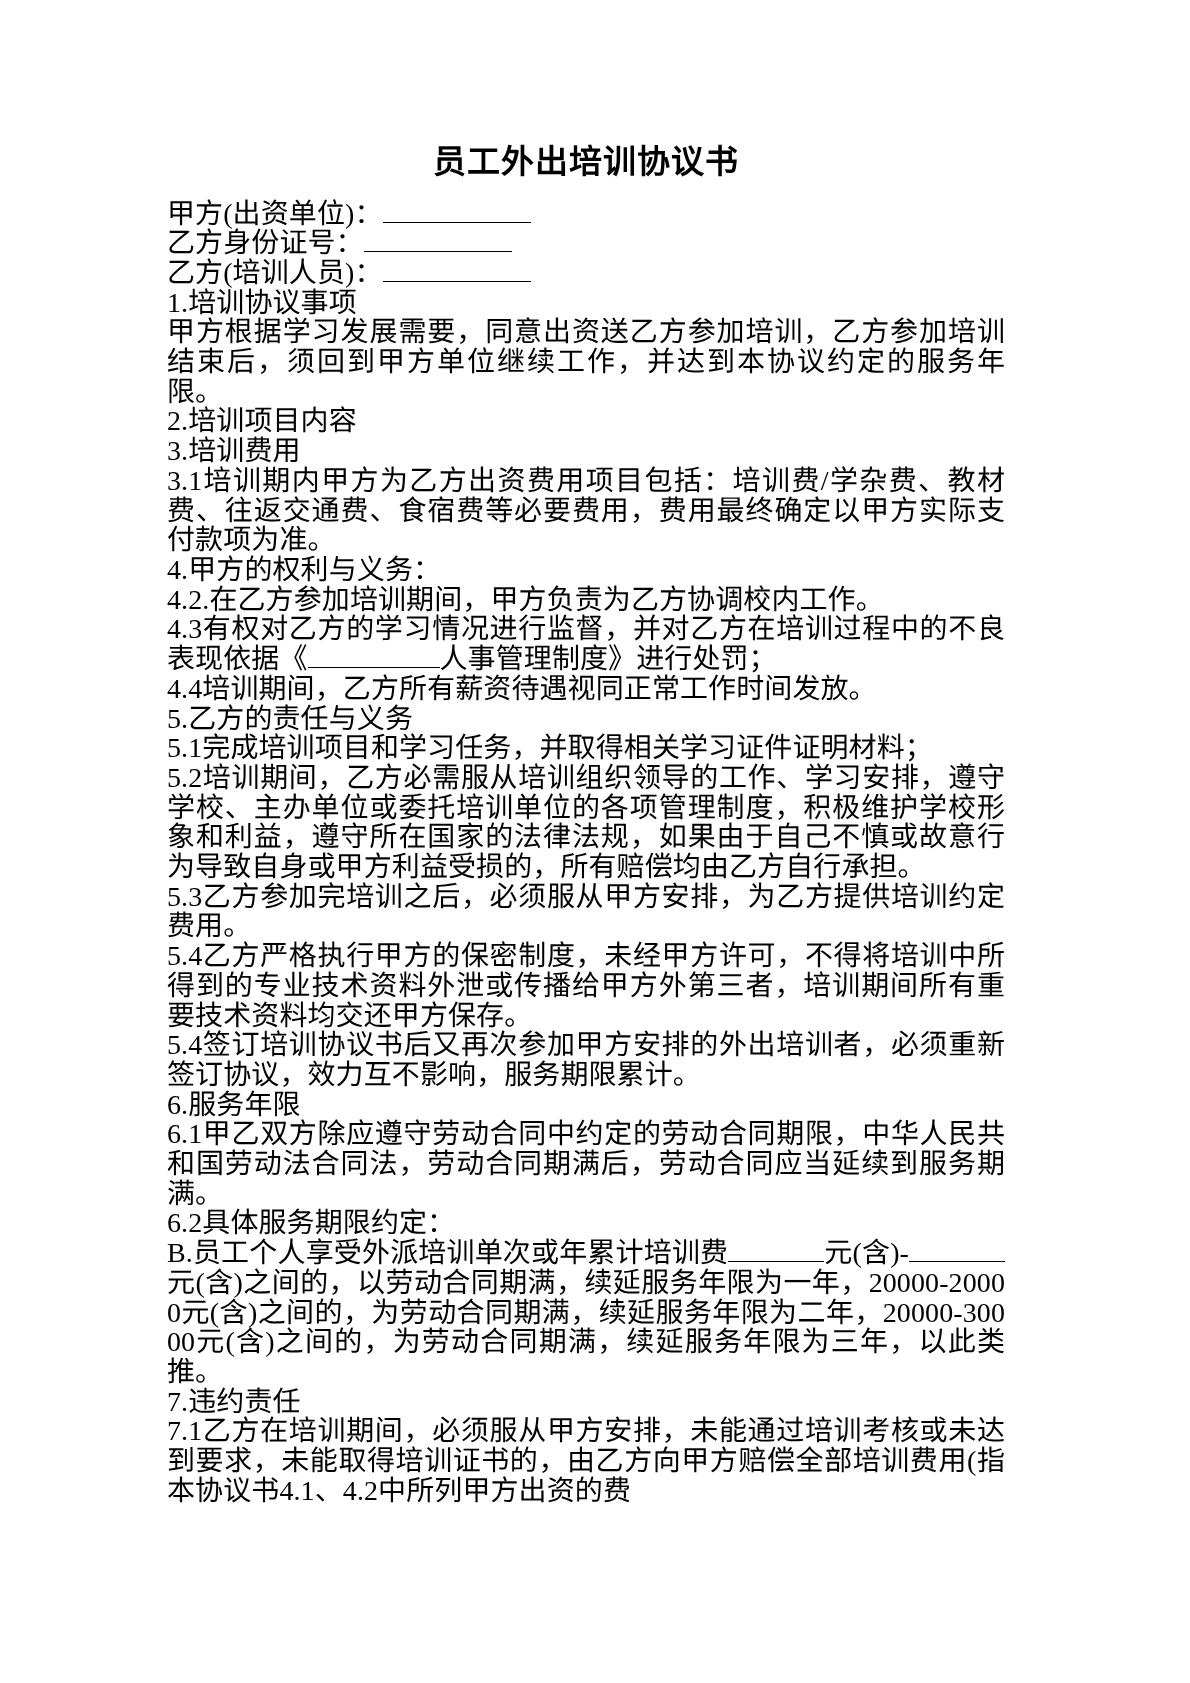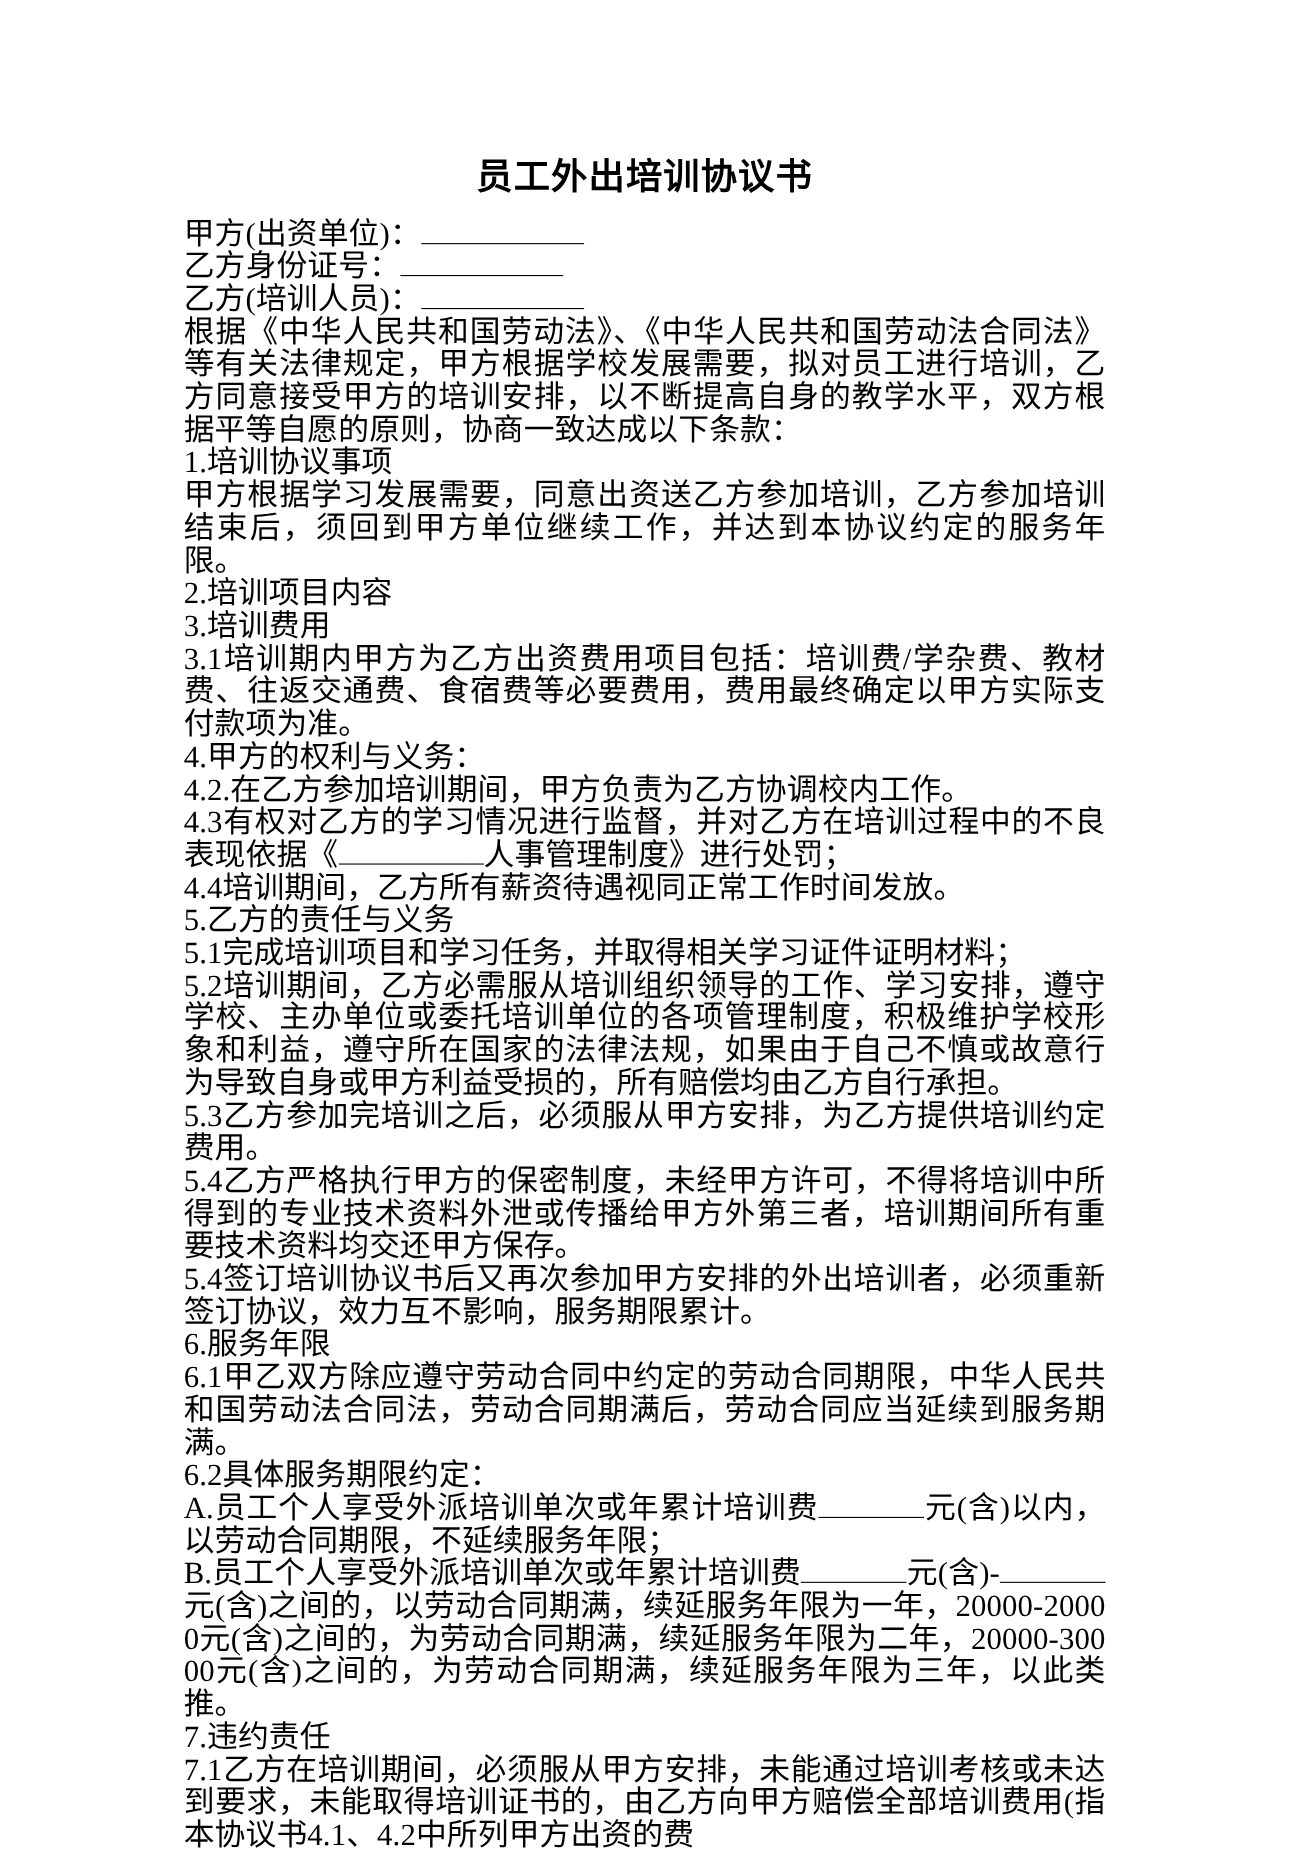--- a/index.html
+++ b/index.html
@@ -75,21 +75,20 @@
   <div class="content">
 
     <h1 class="doc-title">员工外出培训协议书</h1>
 
     <p class="line"><span>甲方(出资单位)：</span><span class="blank blank-head"></span></p>
 
     <p class="line"><span>乙方身份证号：</span><span class="blank blank-head"></span></p>
 
     <p class="line"><span>乙方(培训人员)：</span><span class="blank blank-head"></span></p>
 
-    <p class="line just-full">根据《中华人民共和国劳动法》、《中华人民共和国劳动法合同法》等有关法律规定，甲方根据学校发展需要，拟对员工进行培训，乙方同意接受甲方的培训安排，以不断提高自身的教学水平，双方根据平等自愿的原则，协商一致达成以下条款：</p>
 
     <p class="line">1.培训协议事项</p>
     <p class="line just-full">甲方根据学习发展需要，同意出资送乙方参加培训，乙方参加培训结束后，须回到甲方单位继续工作，并达到本协议约定的服务年限。</p>
 
     <p class="line">2.培训项目内容</p>
 
     <p class="line">3.培训费用</p>
     <p class="line just-full">3.1培训期内甲方为乙方出资费用项目包括：培训费/学杂费、教材费、往返交通费、食宿费等必要费用，费用最终确定以甲方实际支付款项为准。</p>
 
     <p class="line">4.甲方的权利与义务：</p>
@@ -103,21 +102,20 @@
     <p class="line">5.1完成培训项目和学习任务，并取得相关学习证件证明材料；</p>
     <p class="line just-full">5.2培训期间，乙方必需服从培训组织领导的工作、学习安排，遵守学校、主办单位或委托培训单位的各项管理制度，积极维护学校形象和利益，遵守所在国家的法律法规，如果由于自己不慎或故意行为导致自身或甲方利益受损的，所有赔偿均由乙方自行承担。</p>
     <p class="line">5.3乙方参加完培训之后，必须服从甲方安排，为乙方提供培训约定费用。</p>
     <p class="line just-full">5.4乙方严格执行甲方的保密制度，未经甲方许可，不得将培训中所得到的专业技术资料外泄或传播给甲方外第三者，培训期间所有重要技术资料均交还甲方保存。</p>
     <p class="line just-full">5.4签订培训协议书后又再次参加甲方安排的外出培训者，必须重新签订协议，效力互不影响，服务期限累计。</p>
 
     <p class="line">6.服务年限</p>
     <p class="line just-full">6.1甲乙双方除应遵守劳动合同中约定的劳动合同期限，中华人民共和国劳动法合同法，劳动合同期满后，劳动合同应当延续到服务期满。</p>
     <p class="line">6.2具体服务期限约定：</p>
 
-    <p class="line just-full"><span>A.员工个人享受外派培训单次或年累计培训费</span><span class="blank blank-mid"></span><span>元(含)以内，以劳动合同期限，不延续服务年限；</span></p>
 
     <p class="line just-full"><span>B.员工个人享受外派培训单次或年累计培训费</span><span class="blank blank-mid"></span><span>元(含)-</span><span class="blank blank-mid"></span><span>元(含)之间的，以劳动合同期满，续延服务年限为一年，20000-20000元(含)之间的，为劳动合同期满，续延服务年限为二年，20000-30000元(含)之间的，为劳动合同期满，续延服务年限为三年，以此类推。</span></p>
 
     <p class="line">7.违约责任</p>
     <p class="line just-full">7.1乙方在培训期间，必须服从甲方安排，未能通过培训考核或未达到要求，未能取得培训证书的，由乙方向甲方赔偿全部培训费用(指本协议书4.1、4.2中所列甲方出资的费</p>
 
   </div>
 </div>
 
 </body></html>

